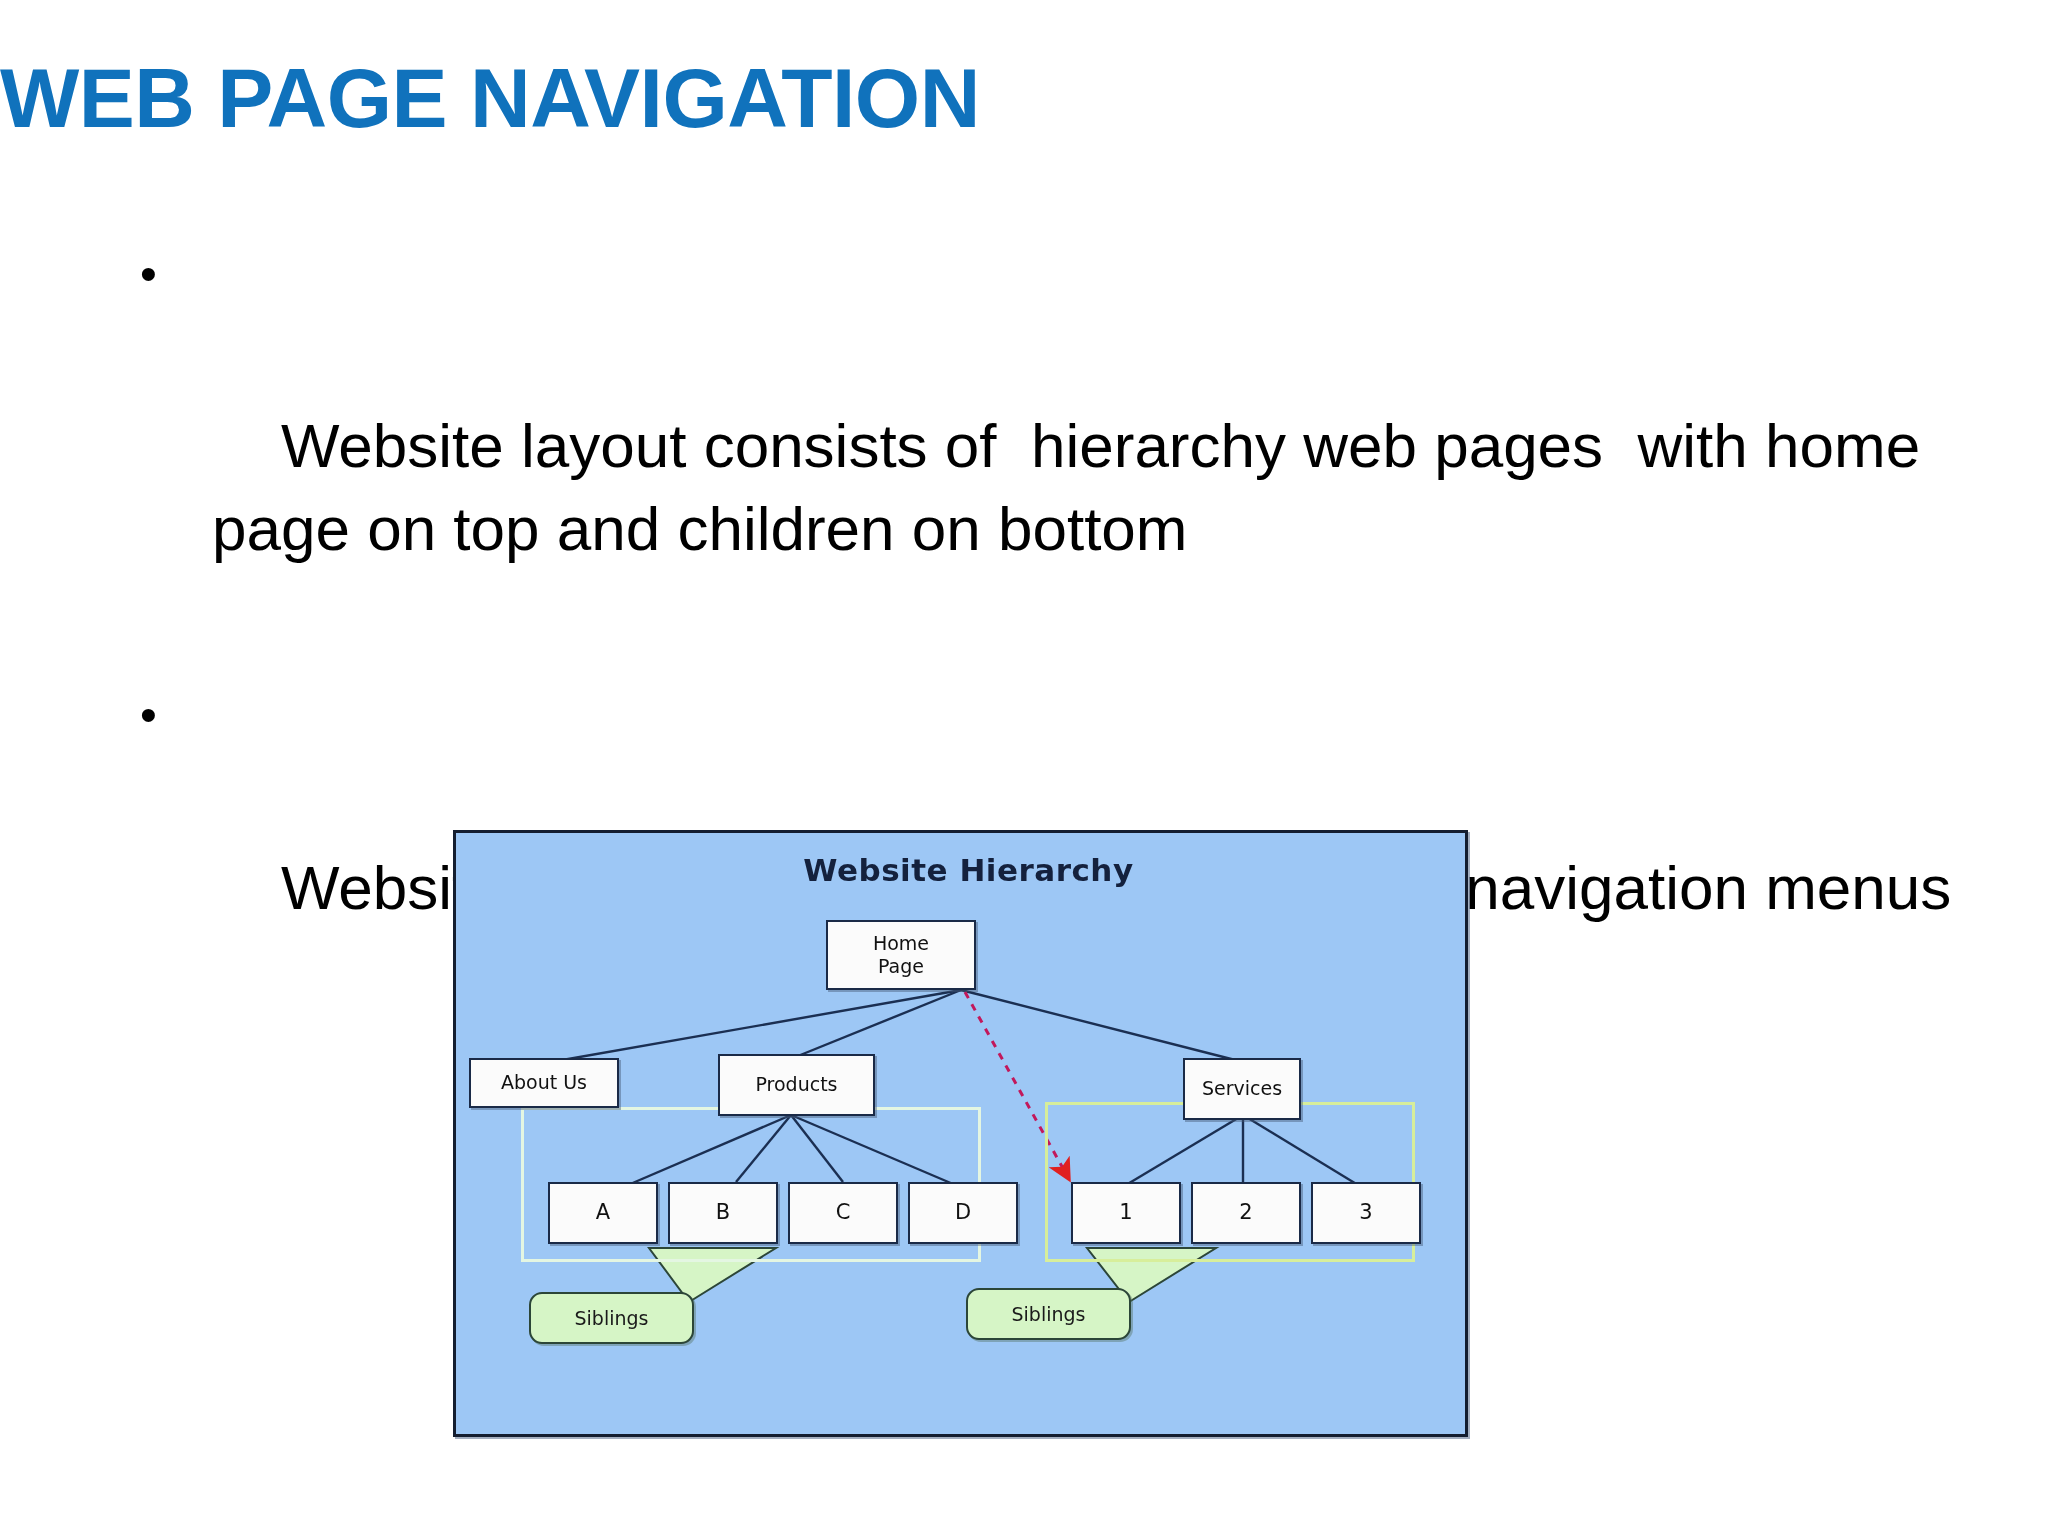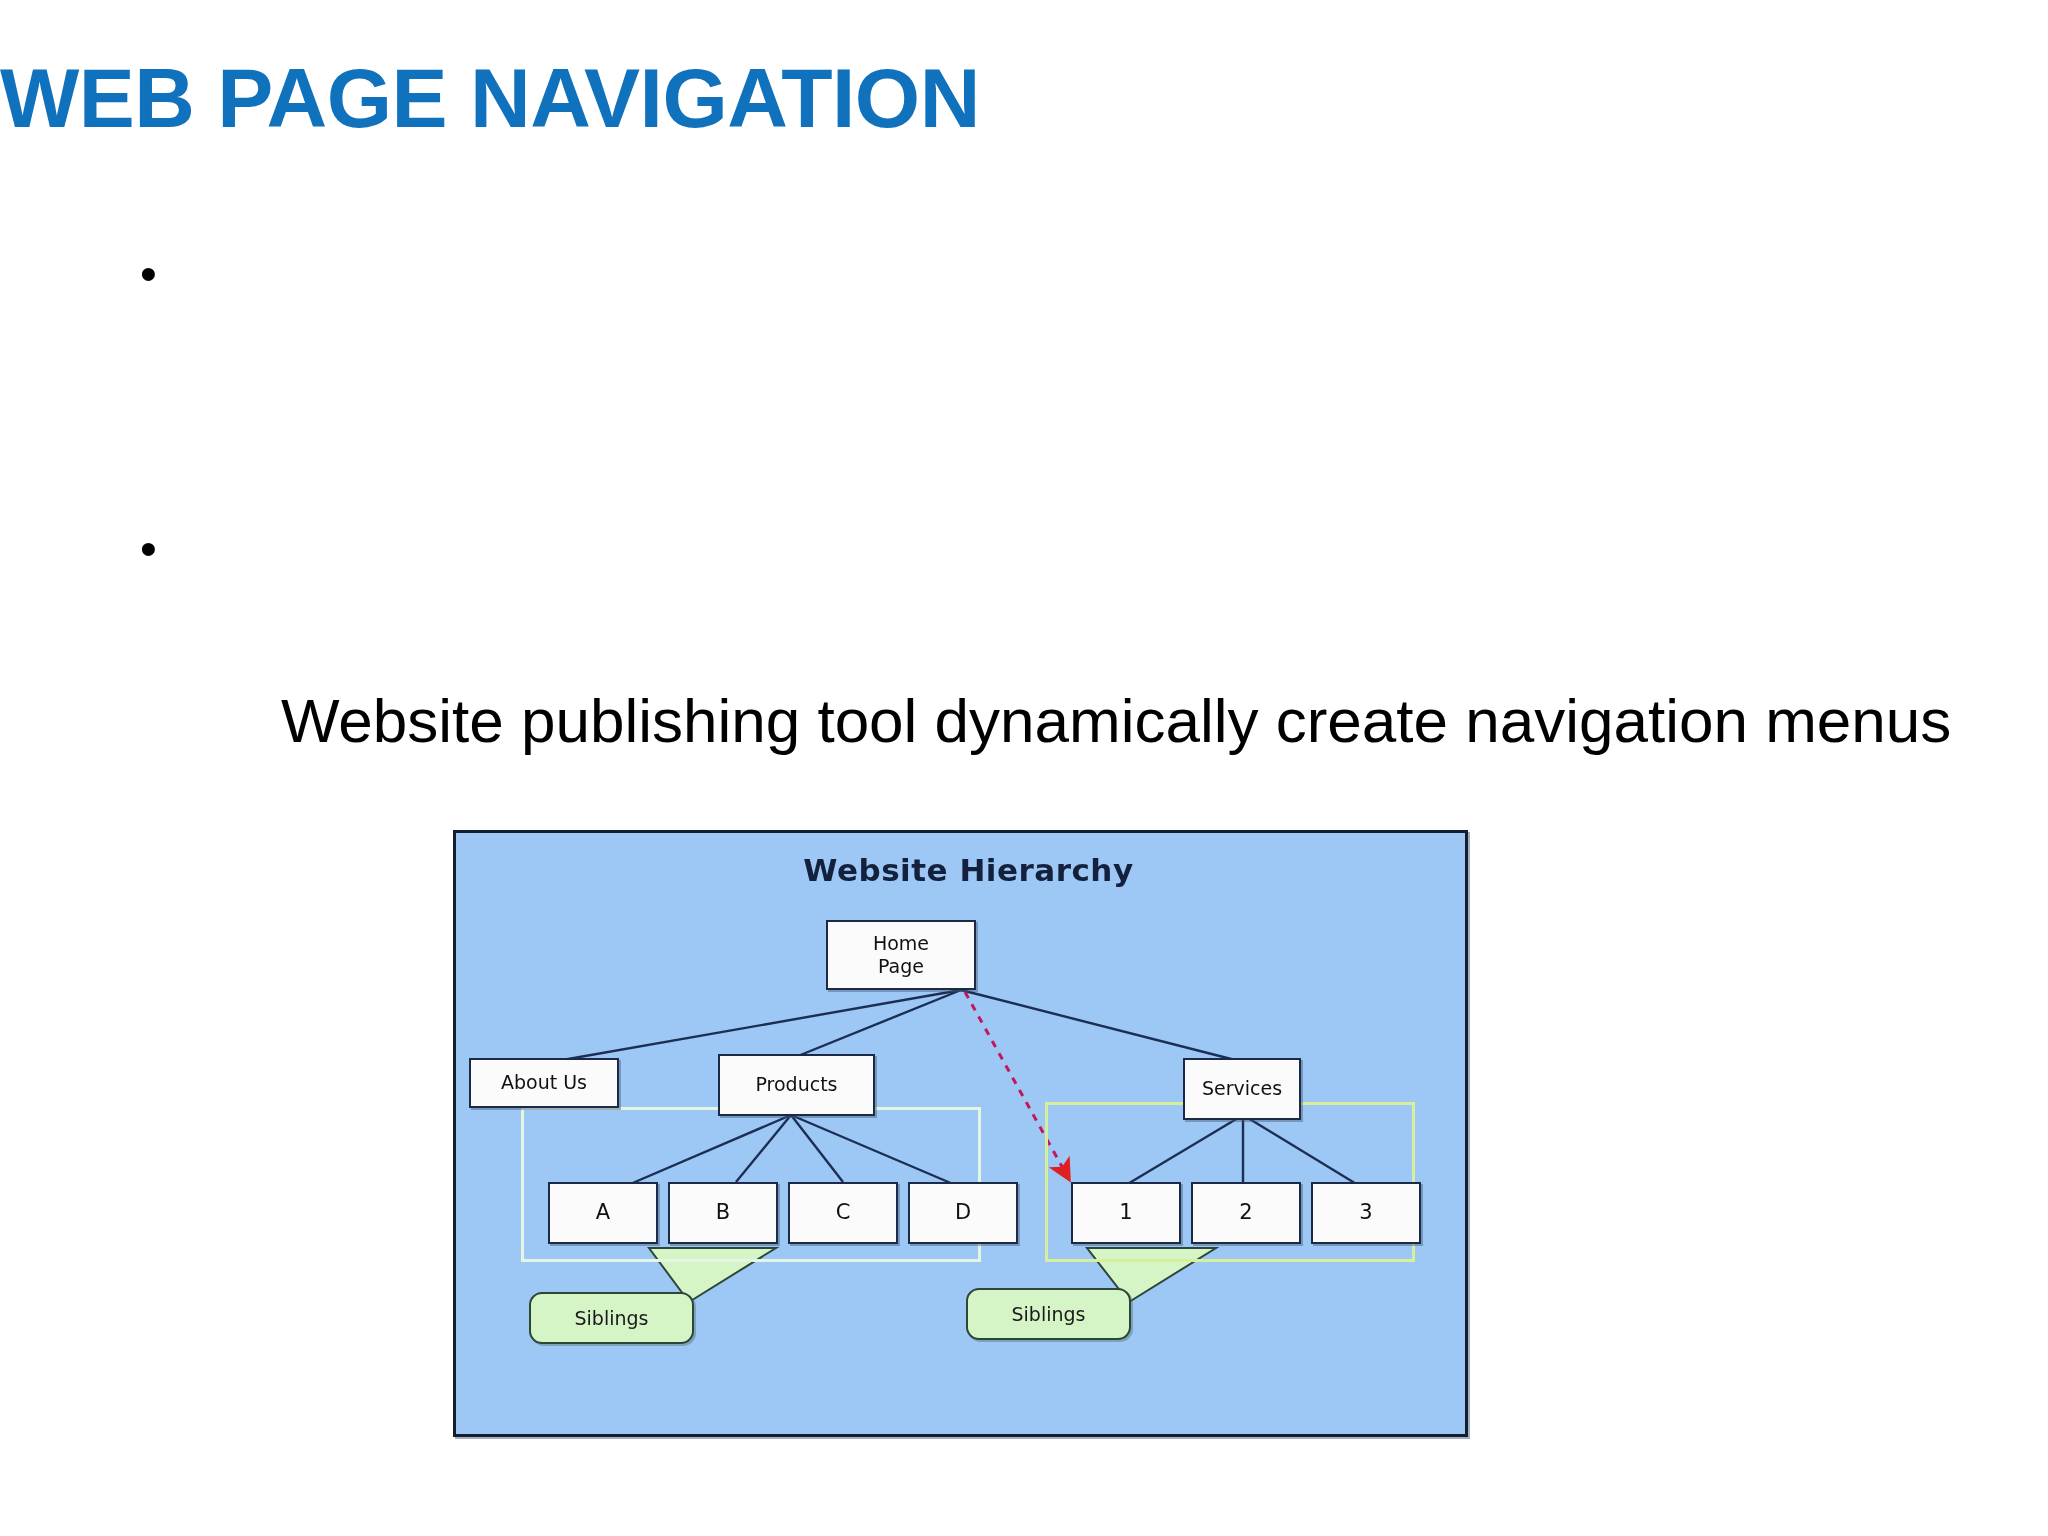--- a/index.html
+++ b/index.html
@@ -120,20 +120,21 @@
   }
 </style>
 </head>
 <body>
 
 <div class="slide-title">WEB PAGE NAVIGATION</div>
 
 <ul class="body-list">
   <li class="bullet-item">
     <span class="bullet-marker">•</span>
+    <span>Website layout consists of  hierarchy web pages  with home page on top and children on bottom</span>
   </li>
   <li class="bullet-item">
     <span class="bullet-marker">•</span>
     <span>Website publishing tool dynamically create navigation menus</span>
   </li>
 </ul>
 
 <div class="diagram-wrap">
 
   <div class="diagram-panel"></div>

